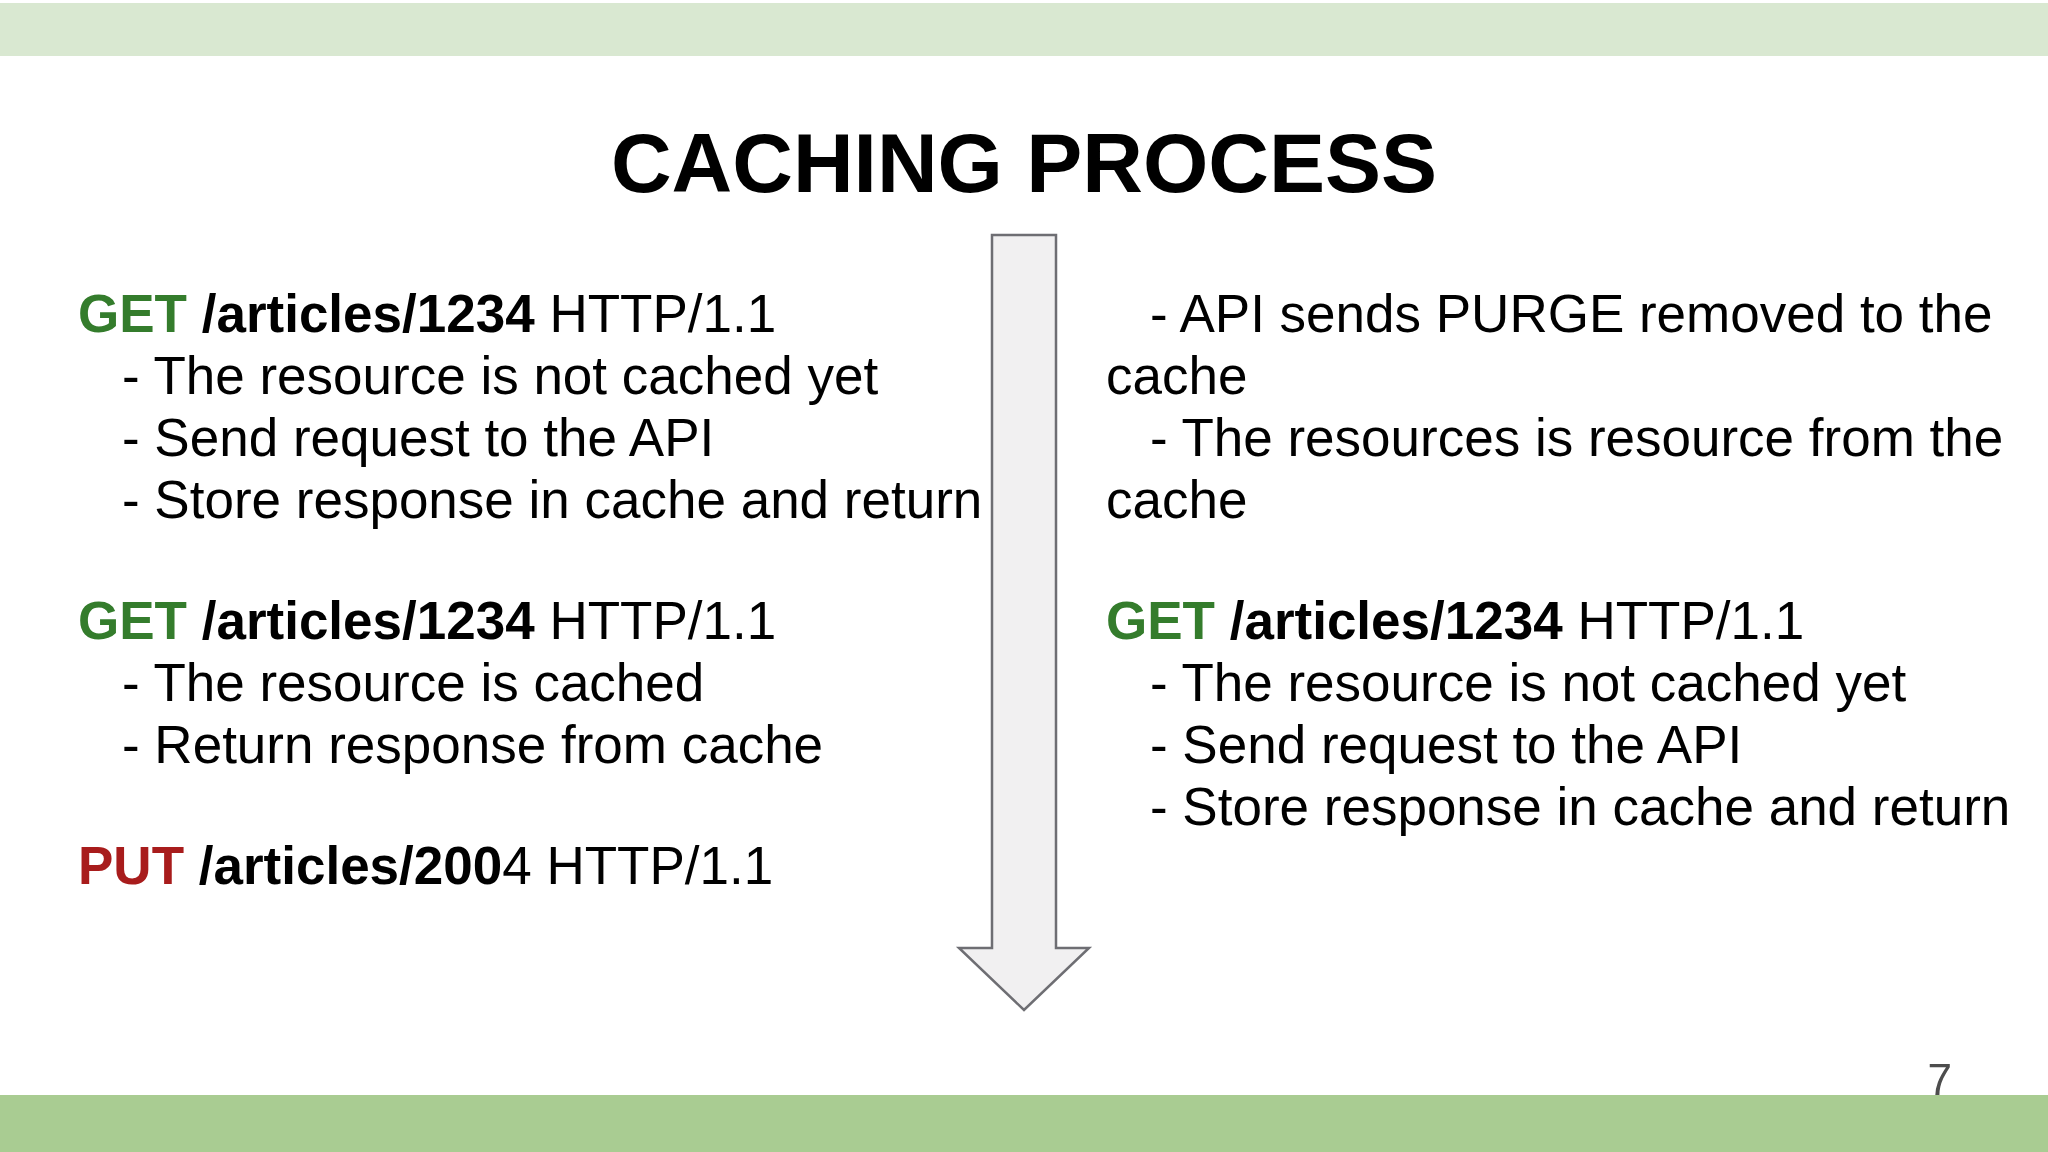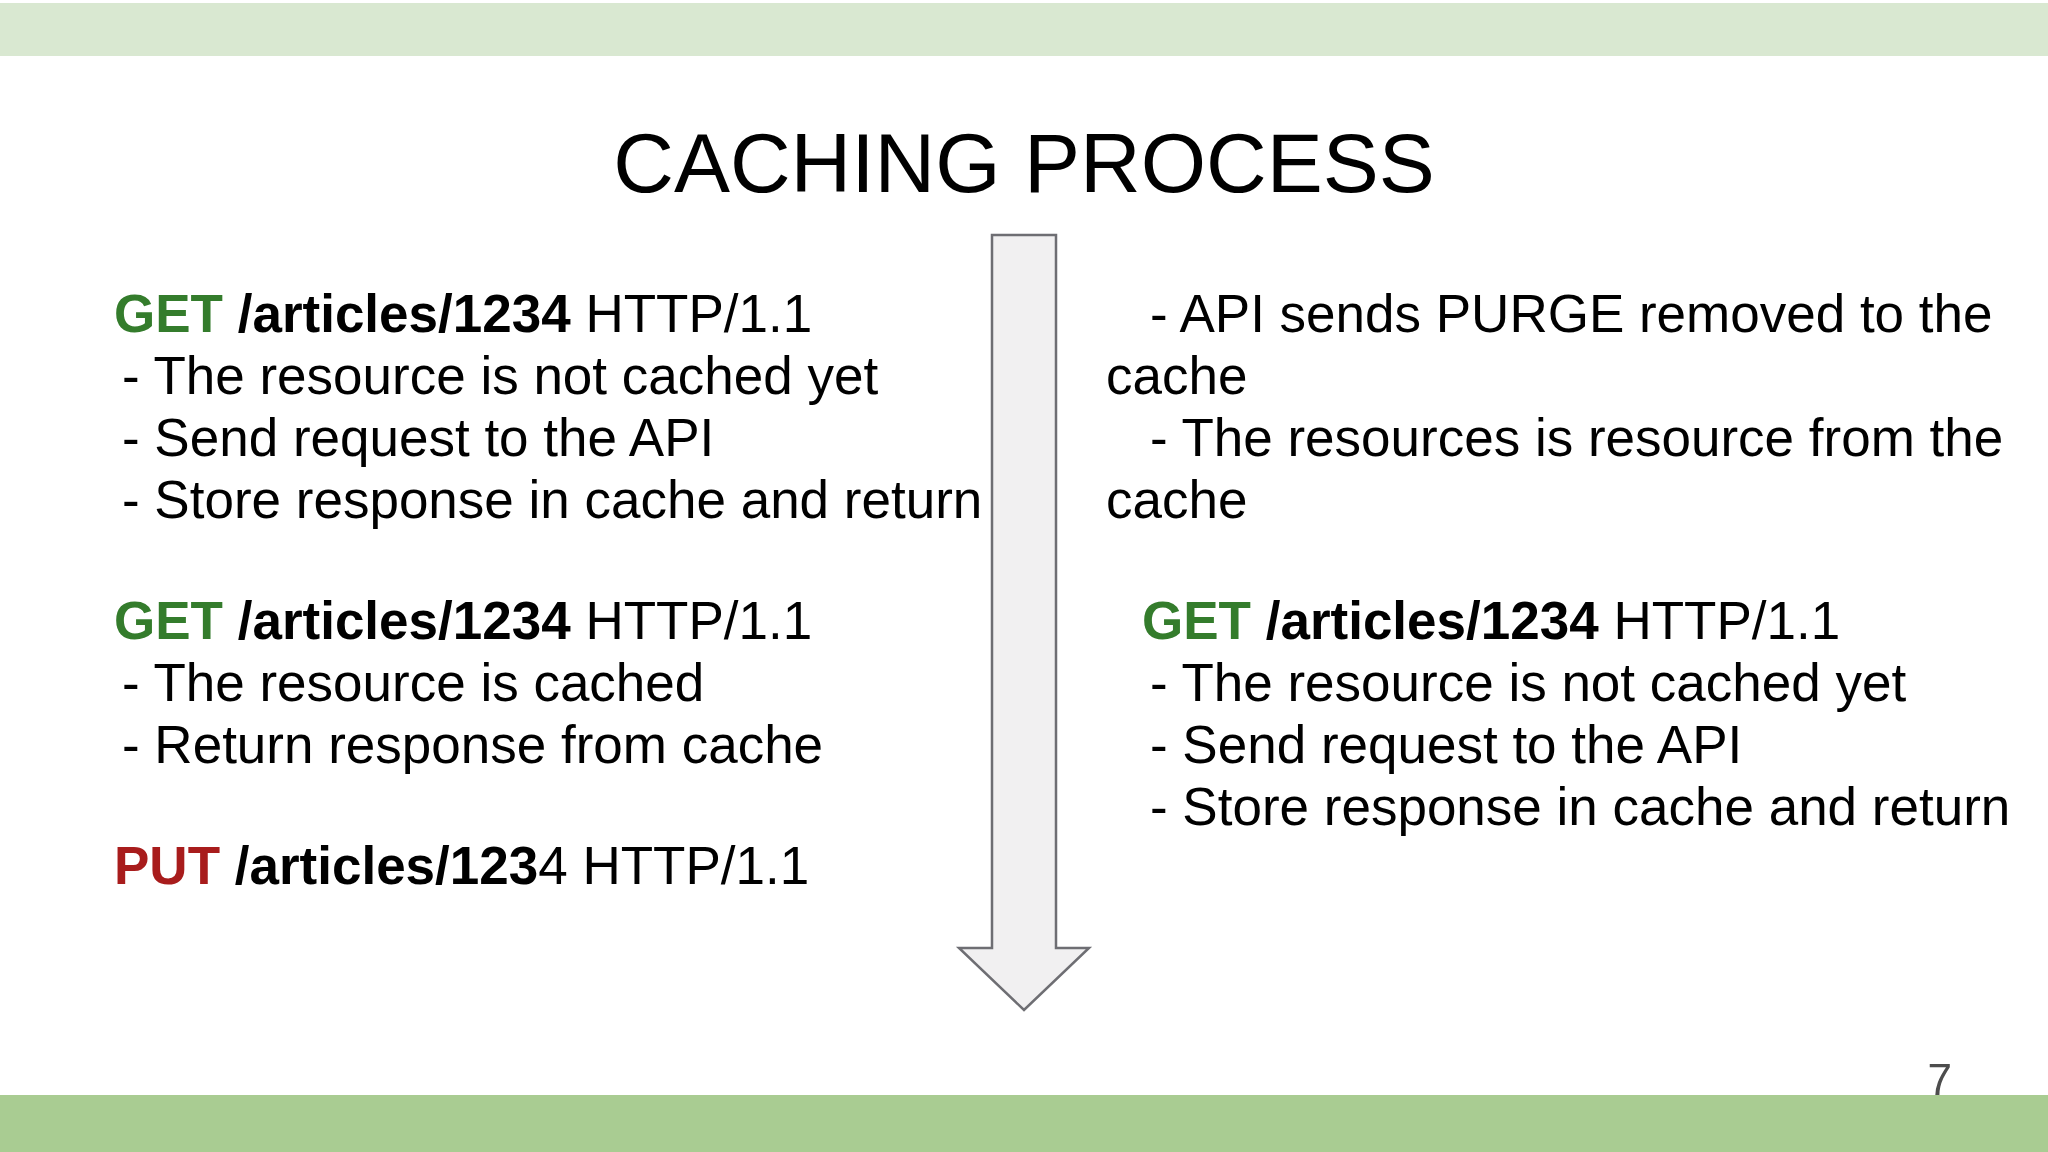--- a/index.html
+++ b/index.html
@@ -10,33 +10,33 @@
     background:#ffffff;
     font-family:"Liberation Sans","DejaVu Sans",sans-serif;
     color:#000000;
   }
   .bar{position:absolute;left:0;right:0;}
   .bar.top{top:3px;height:53px;background:var(--top-bar,#d9e8d1);}
   .bar.bottom{bottom:0;height:57px;background:var(--bottom-bar,#a9cc92);}
   .title{
     position:absolute;top:118px;left:0;right:0;
     text-align:center;
-    font-size:84px;font-weight:normal;line-height:90px;
+    font-size:84px;font-weight:bold;line-height:90px;
     letter-spacing:0px;
     color:var(--text,#000);
   }
   .col{
     position:absolute;top:283px;
     font-size:53px;line-height:62px;
     color:var(--text,#000);
   }
   .col.left{left:78px;width:920px;}
   .col.right{left:1106px;width:940px;}
   .block + .block{margin-top:59px;}
-  .hdr{font-weight:normal;margin-left:36px;}
+  .hdr{font-weight:normal;}
   .hdr .m{font-weight:bold;}
   .hdr .m-get{color:var(--method-get,#347c2c);}
   .hdr .m-put{color:var(--method-put,#a81c1c);}
   .hdr .m-purge{color:var(--method-purge,#9900ff);}
   .hdr .pb{font-weight:bold;color:var(--text,#000);}
   .b{text-indent:44px;}
   .arrow-wrap{position:absolute;left:950px;top:230px;width:148px;height:790px;}
   .arrow-wrap svg{display:block;width:148px;height:790px;}
   .arrow-wrap polygon{
     fill:var(--arrow-fill,#f1f0f1);
@@ -69,21 +69,21 @@
       <div class="b">- Store response in cache and return</div>
     </div>
 
     <div class="block">
       <div class="hdr"><span class="m m-get">GET</span><span class="pb"> /articles/1234</span><span> HTTP/1.1</span></div>
       <div class="b">- The resource is cached</div>
       <div class="b">- Return response from cache</div>
     </div>
 
     <div class="block">
-      <div class="hdr"><span class="m m-put">PUT</span><span class="pb"> /articles/123</span><span>4 HTTP/1.1</span></div>
+      <div class="hdr"><span class="m m-put">PUT</span><span class="pb"> /articles/200</span><span>4 HTTP/1.1</span></div>
     </div>
 
   </div>
 
   <div class="arrow-wrap">
     <svg viewBox="0 0 148 790" xmlns="http://www.w3.org/2000/svg">
       <polygon points="42,5 106,5 106,718 139,718 74,780 9,718 42,718"></polygon>
     </svg>
   </div>
 

